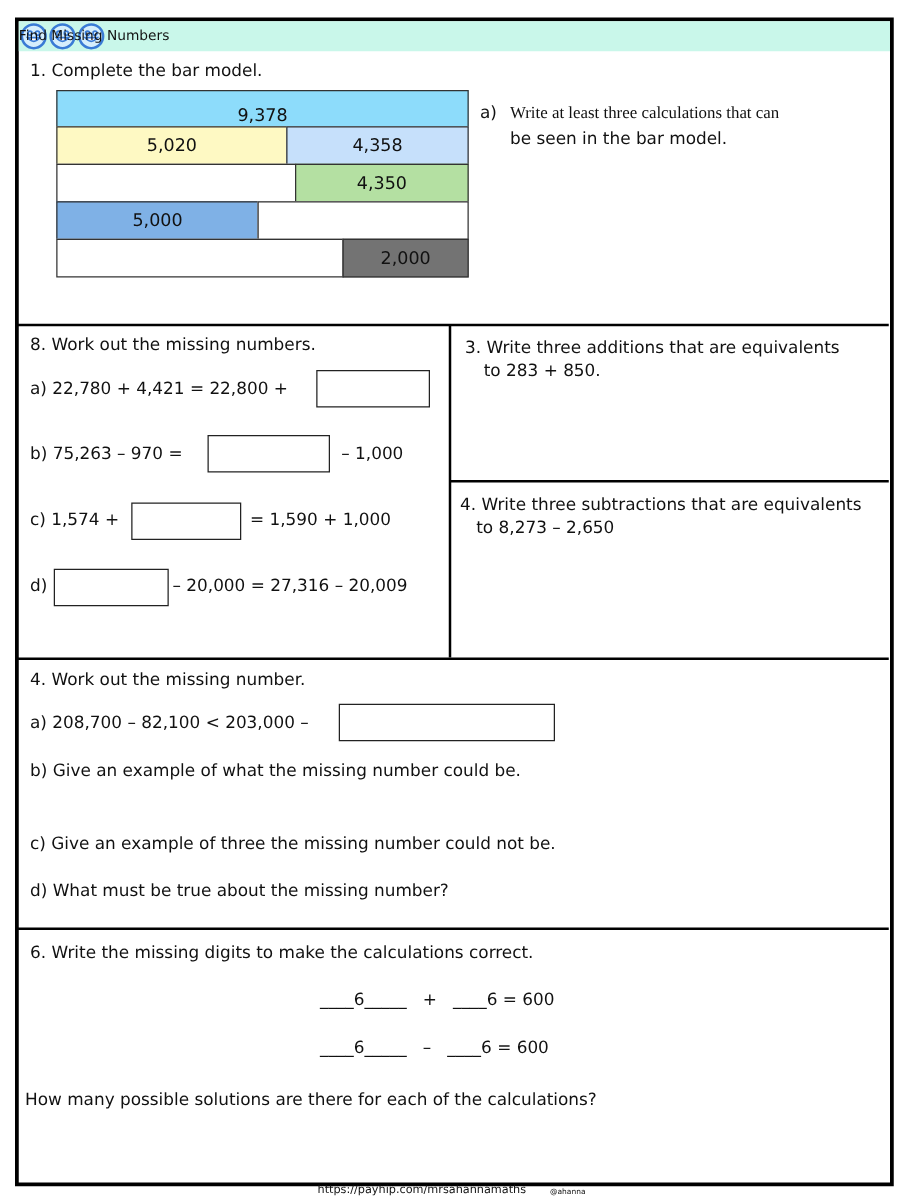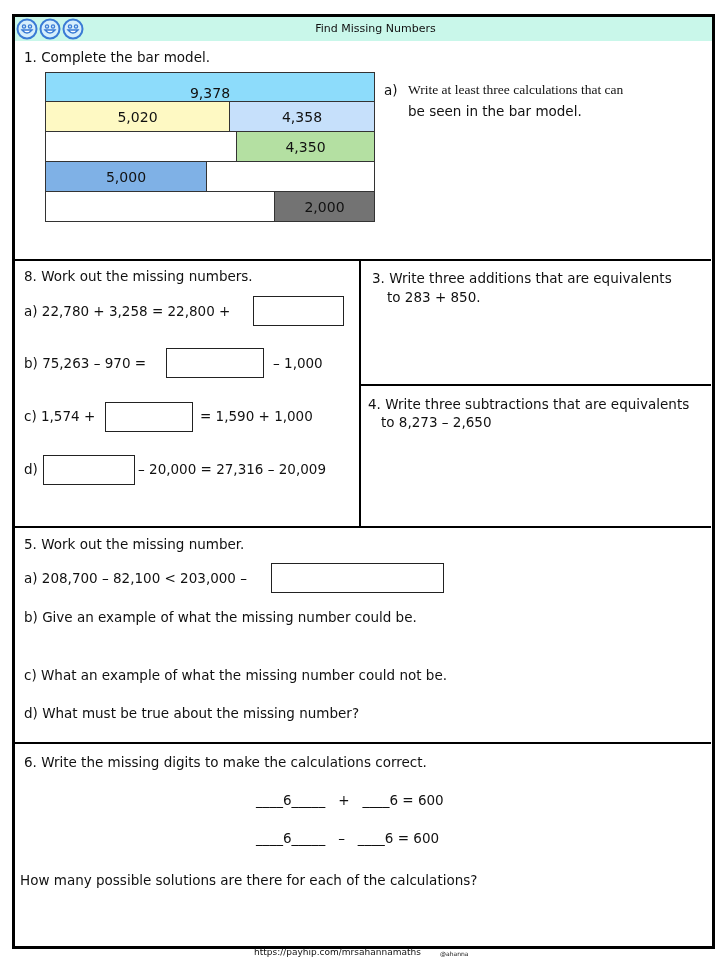--- a/index.html
+++ b/index.html
@@ -1,21 +1,21 @@
 <!DOCTYPE html>
 <html><head>
 <meta charset="utf-8">
 <style>
   html, body { margin: 0; padding: 0; background: #ffffff; }
   body { width: 720px; height: 960px; position: relative; overflow: hidden;
          font-family: "DejaVu Sans", sans-serif; color: #111; }
   .frame { position: absolute; left: 12px; top: 14px; width: 697px; height: 929px;
            border: 3px solid #000; border-left-width: 3px; box-sizing: content-box; }
   .header { position: absolute; left: 0; top: 0; width: 697px; height: 24px; background: #c9f7ea; }
-  .header-title { position: absolute; left: 0; right: 0; top: 5px; text-align: center; font-size: 11px; padding-left: 24px; }
+  .header-title { position: absolute; left: 0; right: 0; top: 5px; font-size: 11px; }
   .smileys { position: absolute; left: 1px; top: 1px; display: flex; gap: 1px; }
   .smiley { width: 22px; height: 22px; }
   .q { position: absolute; font-size: 13.5px; line-height: 18px; white-space: nowrap; }
   .hline { position: absolute; height: 1.5px; background: #000; }
   .vline { position: absolute; width: 1.5px; background: #000; }
   .bar { position: absolute; border: 1px solid #333; box-sizing: border-box; font-size: 14px;
          display: flex; align-items: center; justify-content: center; }
   .box { position: absolute; border: 1.3px solid #222; box-sizing: border-box; background: #fff; }
   .footer { position: absolute; top: 947px; font-size: 9px; }
   .footer-handle { position: absolute; top: 950px; font-size: 6px; }
@@ -79,21 +79,21 @@
     <span>2,000</span>
   </div>
 
 <div class="q" style="left:384px; top:81px;">a)</div>
 <div class="q" style="left:408px; top:81px;font-family:Liberation Serif, serif;">Write at least three calculations that can</div>
 <div class="q" style="left:408px; top:102px;">be seen in the bar model.</div>
 
 <div class="hline" style="left:14px; top:259px; width:697px;"></div>
 
 <div class="q" style="left:24px; top:267px;">8. Work out the missing numbers.</div>
-<div class="q" style="left:24px; top:302px;">a) 22,780 + 3,258 = 22,800 +</div>
+<div class="q" style="left:24px; top:302px;">a) 22,780 + 4,421 = 22,800 +</div>
 <div class="box" style="left:253px; top:296px; width:91px; height:30px;"></div>
 
 <div class="q" style="left:24px; top:354px;">b) 75,263 – 970 =</div>
 <div class="box" style="left:166px; top:348px; width:98px; height:30px;"></div>
 <div class="q" style="left:273px; top:354px;">– 1,000</div>
 
 <div class="q" style="left:24px; top:407px;">c) 1,574 +</div>
 <div class="box" style="left:105px; top:402px; width:88px; height:30px;"></div>
 <div class="q" style="left:200px; top:407px;">= 1,590 + 1,000</div>
 
@@ -104,25 +104,25 @@
 <div class="vline" style="left:359px; top:260px; height:266px;"></div>
 
 <div class="q" style="left:372px; top:269px;">3. Write three additions that are equivalents</div>
 <div class="q" style="left:387px; top:288px;">to 283 + 850.</div>
 <div class="hline" style="left:360px; top:384px; width:351px;"></div>
 <div class="q" style="left:368px; top:395px;">4. Write three subtractions that are equivalents</div>
 <div class="q" style="left:381px; top:413px;">to 8,273 – 2,650</div>
 
 <div class="hline" style="left:14px; top:526px; width:697px;"></div>
 
-<div class="q" style="left:24px; top:535px;">5. Work out the missing number.</div>
+<div class="q" style="left:24px; top:535px;">4. Work out the missing number.</div>
 <div class="q" style="left:24px; top:569px;">a) 208,700 – 82,100 &lt; 203,000 –</div>
 <div class="box" style="left:271px; top:563px; width:173px; height:30px;"></div>
 <div class="q" style="left:24px; top:608px;">b) Give an example of what the missing number could be.</div>
-<div class="q" style="left:24px; top:666px;">c) What an example of what the missing number could not be.</div>
+<div class="q" style="left:24px; top:666px;">c) Give an example of three the missing number could not be.</div>
 <div class="q" style="left:24px; top:704px;">d) What must be true about the missing number?</div>
 
 <div class="hline" style="left:14px; top:742px; width:697px;"></div>
 
 <div class="q" style="left:24px; top:753px;">6. Write the missing digits to make the calculations correct.</div>
 <div class="q" style="left:256px; top:791px; white-space:pre;">____6_____   +   ____6 = 600</div>
 <div class="q" style="left:256px; top:829px; white-space:pre;">____6_____   –   ____6 = 600</div>
 <div class="q" style="left:20px; top:871px;">How many possible solutions are there for each of the calculations?</div>
 
 <div class="footer" style="left:254px;">https://payhip.com/mrsahannamaths</div>

